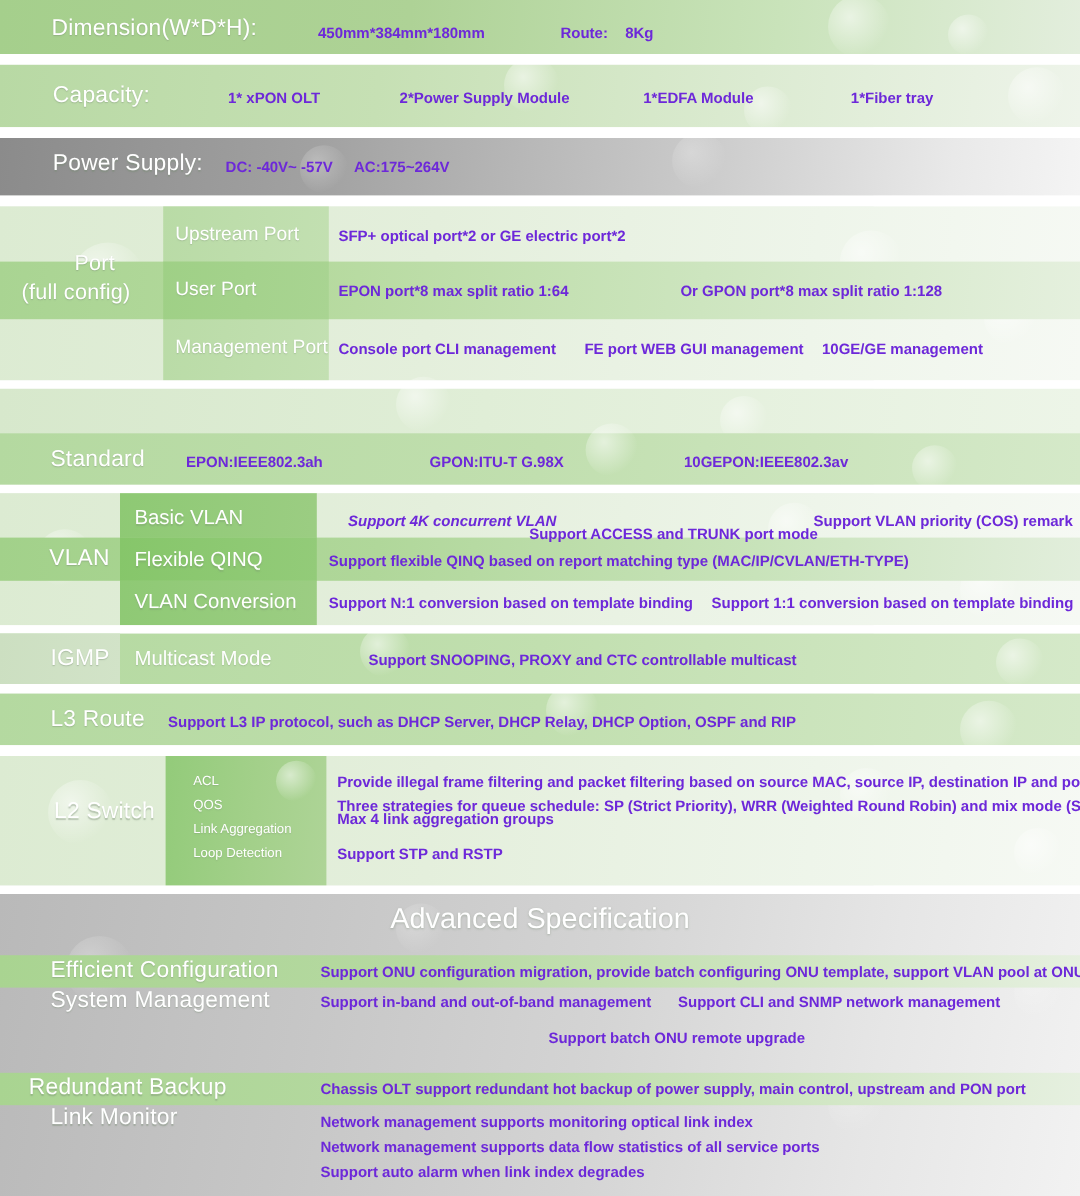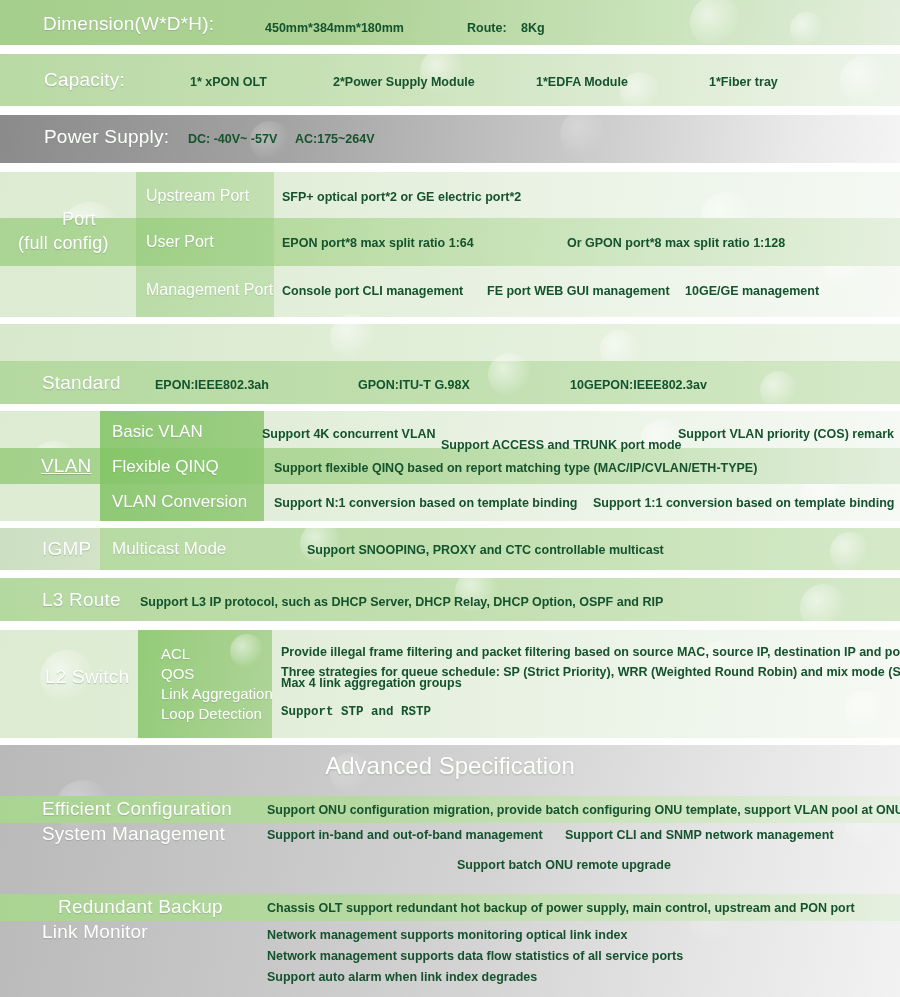--- a/index.html
+++ b/index.html
@@ -31,26 +31,26 @@
   .biglabel.sm{font-size:18px;}
 
   
   .sublabel{
     position:absolute;
     color:#ffffff;
     font-size:16px;
     white-space:nowrap;
     text-shadow:0 1px 1px rgba(120,140,115,.35);
   }
-  .sublabel.tiny{font-size:15px;}
+  .sublabel.tiny{font-size:11px;}
 
   
   .body-txt{
     position:absolute;
-    color:#14532d;
+    color:#6d28d9;
     font-size:12.5px;
     white-space:nowrap;
   }
   .body-txt.b{font-weight:bold;}
   .section-title{
     position:absolute;
     color:#ffffff;
     font-size:24px;
     width:900px;
     text-align:center;
@@ -163,27 +163,27 @@
     <div class="bokeh" style="left:800px;top:55px;width:50px;height:50px;"></div>
   </div>
   <div style="position:absolute;left:100px;top:411px;width:164px;height:110px;
               background:linear-gradient(95deg,#8ec974 0%,#9ccd83 100%);"></div>
 
   <div style="position:absolute;left:0;top:448px;width:900px;height:36px;
               background:linear-gradient(95deg,#a2d18a 0%,#b0d79a 35%,#c8e3ba 70%,#e2eedc 100%);"></div>
   <div style="position:absolute;left:100px;top:448px;width:164px;height:36px;
               background:linear-gradient(95deg,#86c66a 0%,#93cb79 100%);"></div>
 
-  <div class="biglabel" style="left:41px;top:455px;text-decoration:underline;">VLAN</div>
+  <div class="biglabel" style="left:41px;top:455px;">VLAN</div>
 
   <div class="sublabel" style="left:112px;top:422px;font-size:17px;">Basic VLAN</div>
   <div class="sublabel" style="left:112px;top:457px;font-size:17px;">Flexible QINQ</div>
   <div class="sublabel" style="left:112px;top:492px;font-size:17px;">VLAN Conversion</div>
 
-  <div class="body-txt b" style="left:262px;top:427px;">Support 4K concurrent VLAN</div>
+  <div class="body-txt b" style="left:290px;top:427px;font-style:italic;">Support 4K concurrent VLAN</div>
   <div class="body-txt b" style="left:441px;top:414px;margin-top:24px;">Support ACCESS and TRUNK port mode</div>
   <div class="body-txt b" style="left:678px;top:427px;">Support VLAN priority (COS) remark</div>
   <div class="body-txt b" style="left:274px;top:461px;">Support flexible QINQ based on report matching type (MAC/IP/CVLAN/ETH-TYPE)</div>
   <div class="body-txt b" style="left:274px;top:496px;">Support N:1 conversion based on template binding</div>
   <div class="body-txt b" style="left:593px;top:496px;">Support 1:1 conversion based on template binding</div>
 
   <div class="gap" style="top:521px;height:7px;"></div>
 
   <div class="row fill-mid2" style="top:528px;height:42px;">
     <div class="bokeh" style="left:300px;top:-6px;width:42px;height:42px;"></div>
@@ -218,21 +218,21 @@
   <div class="biglabel" style="left:45px;top:666px;">L2 Switch</div>
 
   <div class="sublabel tiny" style="left:161px;top:645px;">ACL</div>
   <div class="sublabel tiny" style="left:161px;top:665px;">QOS</div>
   <div class="sublabel tiny" style="left:161px;top:685px;">Link Aggregation</div>
   <div class="sublabel tiny" style="left:161px;top:705px;">Loop Detection</div>
 
   <div class="body-txt b" style="left:281px;top:645px;">Provide illegal frame filtering and packet filtering based on source MAC, source IP, destination IP and port.</div>
   <div class="body-txt b" style="left:281px;top:665px;">Three strategies for queue schedule: SP (Strict Priority), WRR (Weighted Round Robin) and mix mode (SP+WRR)</div>
   <div class="body-txt b" style="left:281px;top:676px;">Max 4 link aggregation groups</div>
-  <div class="body-txt b" style="left:281px;top:705px;font-family:Liberation Mono, monospace;">Support STP and RSTP</div>
+  <div class="body-txt b" style="left:281px;top:705px;">Support STP and RSTP</div>
 
   <div class="gap" style="top:738px;height:7px;"></div>
 
   <div class="row fill-gray2" style="top:745px;height:252px;">
     <div class="bokeh" style="left:55px;top:35px;width:56px;height:56px;opacity:.5;"></div>
     <div class="bokeh" style="left:330px;top:8px;width:42px;height:42px;opacity:.45;"></div>
     <div class="bokeh" style="left:690px;top:150px;width:50px;height:50px;opacity:.4;"></div>
     <div class="bokeh" style="left:845px;top:60px;width:44px;height:44px;opacity:.4;"></div>
   </div>
   <div class="section-title" style="top:752px;">Advanced Specification</div>
@@ -240,21 +240,21 @@
   <div class="row fill-greenband" style="top:796px;height:27px;"></div>
   <div class="biglabel" style="left:42px;top:798px;">Efficient Configuration</div>
   <div class="body-txt b" style="left:267px;top:803px;">Support ONU configuration migration, provide batch configuring ONU template, support VLAN pool at ONU port</div>
 
   <div class="biglabel" style="left:42px;top:823px;">System Management</div>
   <div class="body-txt b" style="left:267px;top:828px;">Support in-band and out-of-band management</div>
   <div class="body-txt b" style="left:565px;top:828px;">Support CLI and SNMP network management</div>
   <div class="body-txt b" style="left:457px;top:858px;">Support batch ONU remote upgrade</div>
 
   <div class="row fill-greenband" style="top:894px;height:27px;"></div>
-  <div class="biglabel" style="left:58px;top:896px;text-align:center;">Redundant Backup</div>
+  <div class="biglabel" style="left:24px;top:896px;text-align:center;">Redundant Backup</div>
   <div class="body-txt b" style="left:267px;top:901px;">Chassis OLT support redundant hot backup of power supply, main control, upstream and PON port</div>
 
   <div class="biglabel" style="left:42px;top:921px;">Link Monitor</div>
   <div class="body-txt b" style="left:267px;top:928px;">Network management supports monitoring optical link index</div>
   <div class="body-txt b" style="left:267px;top:949px;">Network management supports data flow statistics of all service ports</div>
   <div class="body-txt b" style="left:267px;top:970px;">Support auto alarm when link index degrades</div>
 
 </div>
 
 </body></html>

